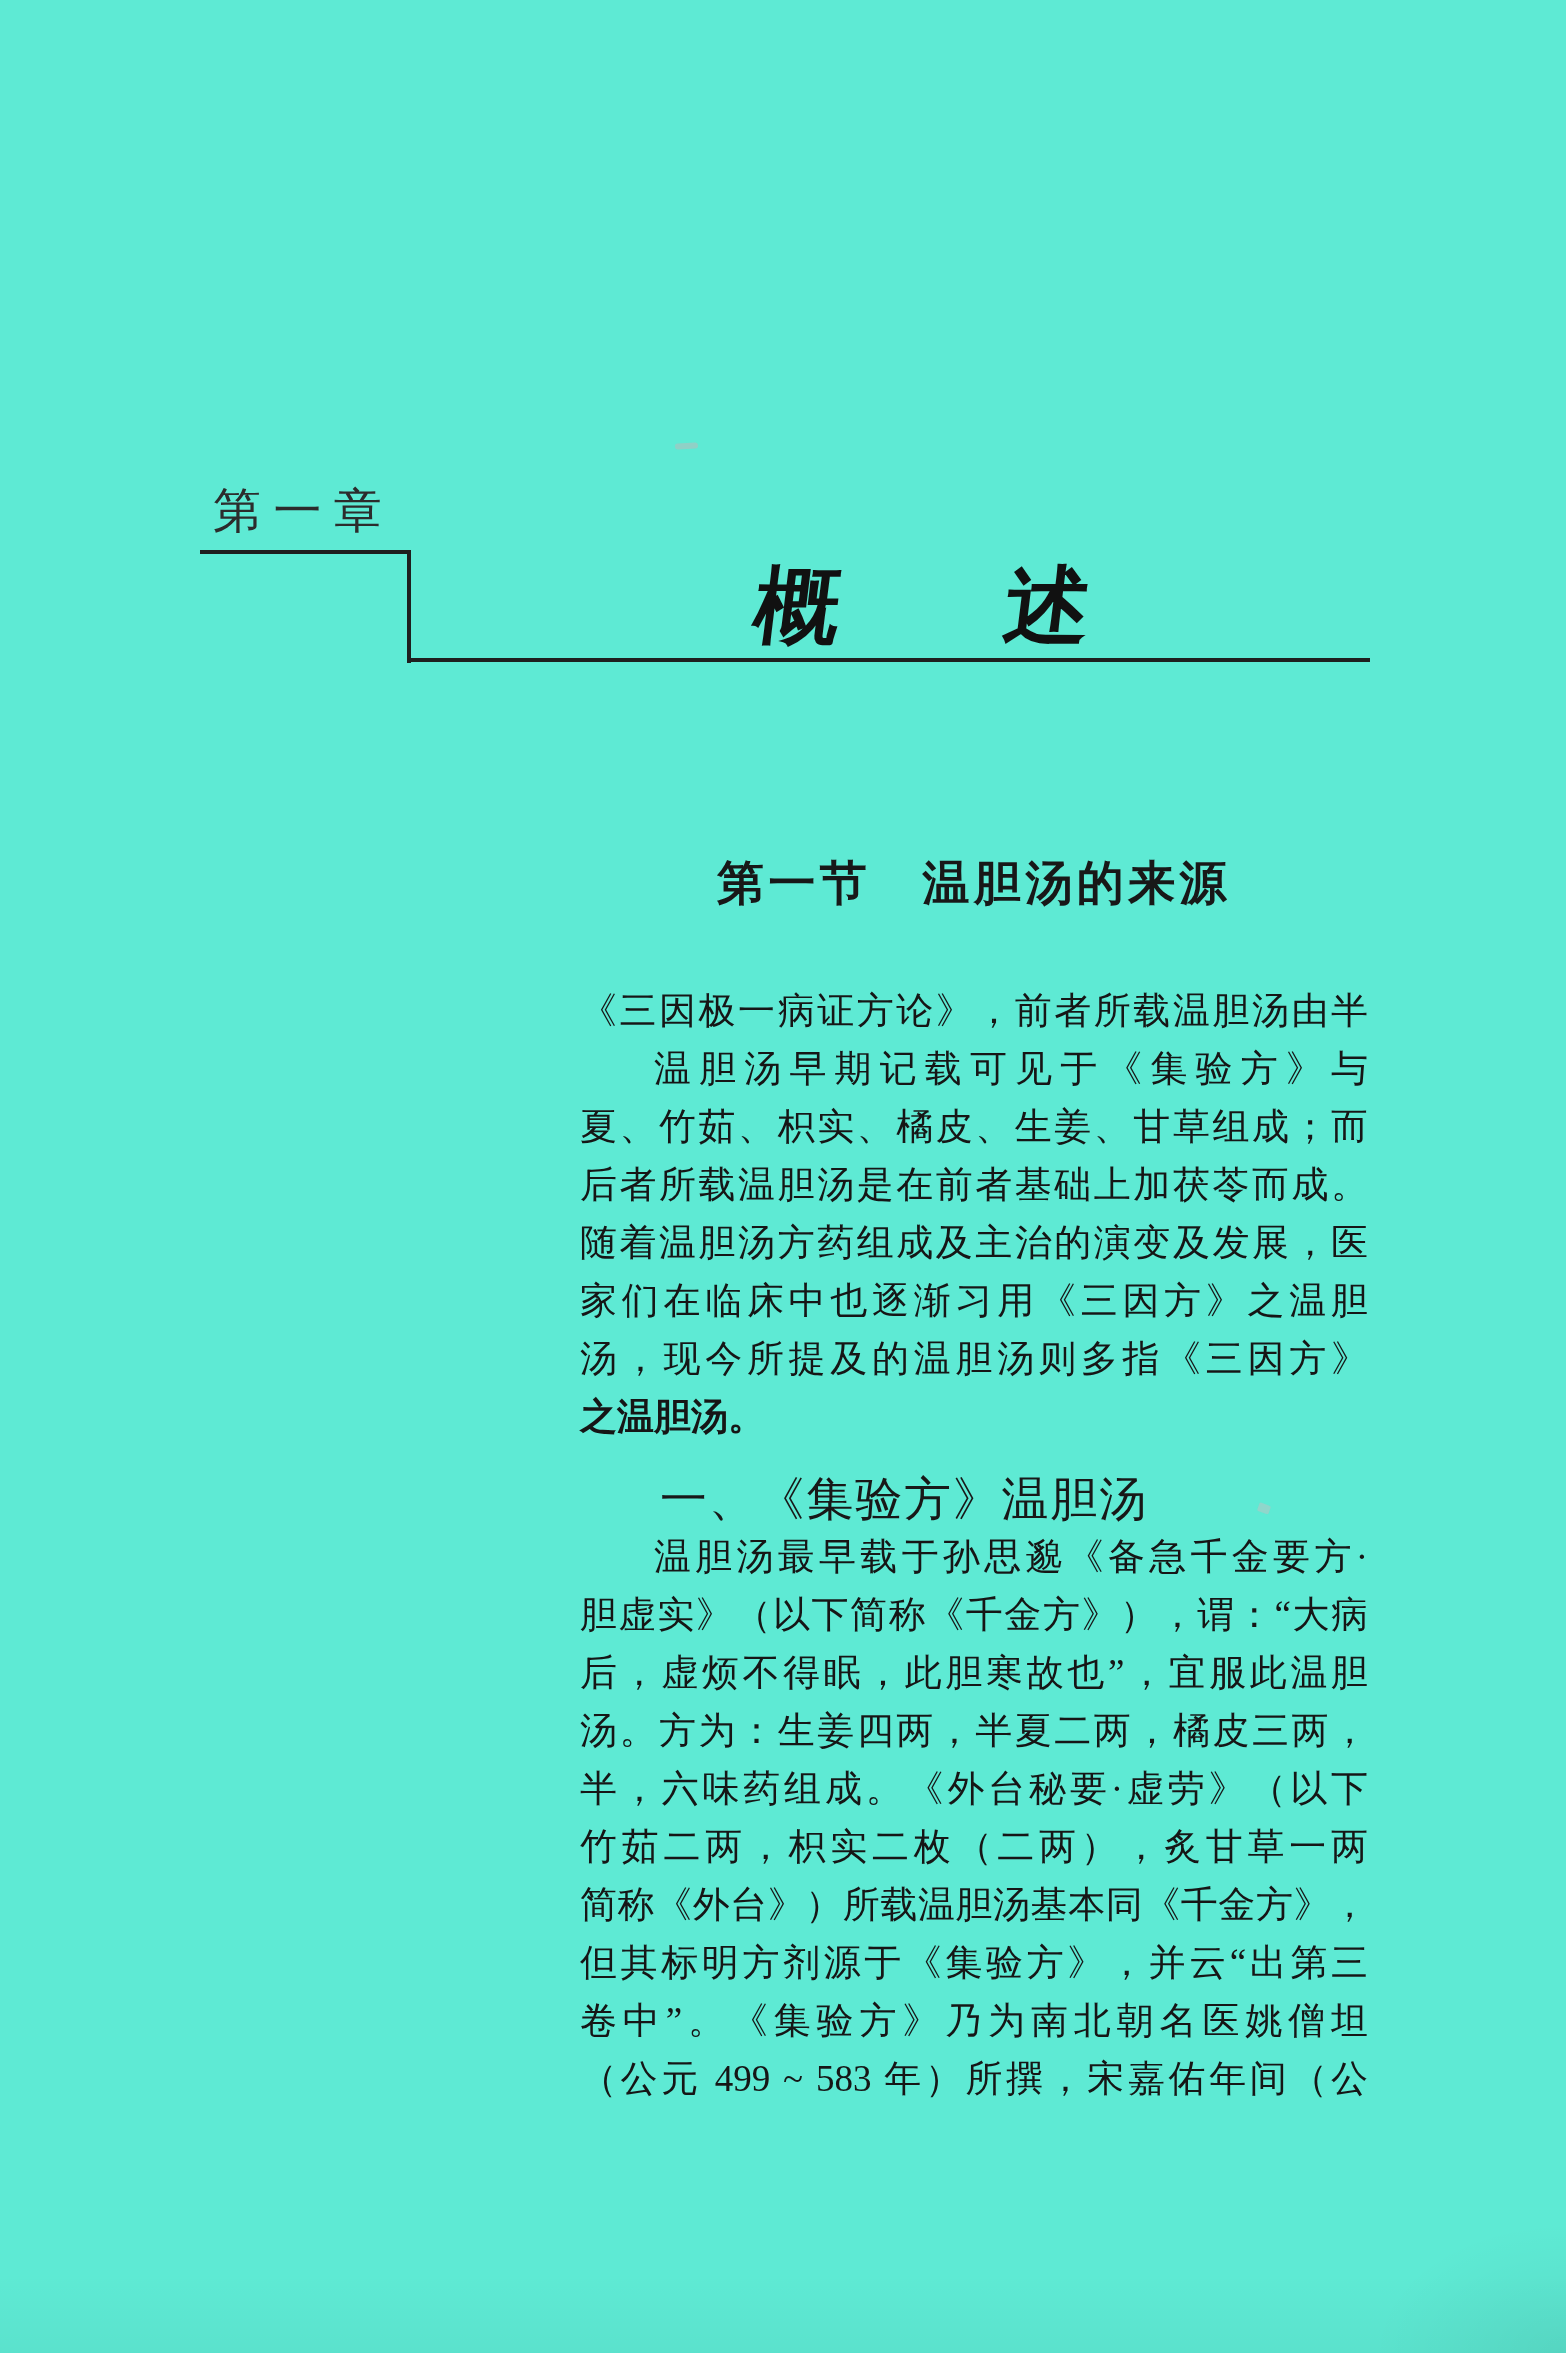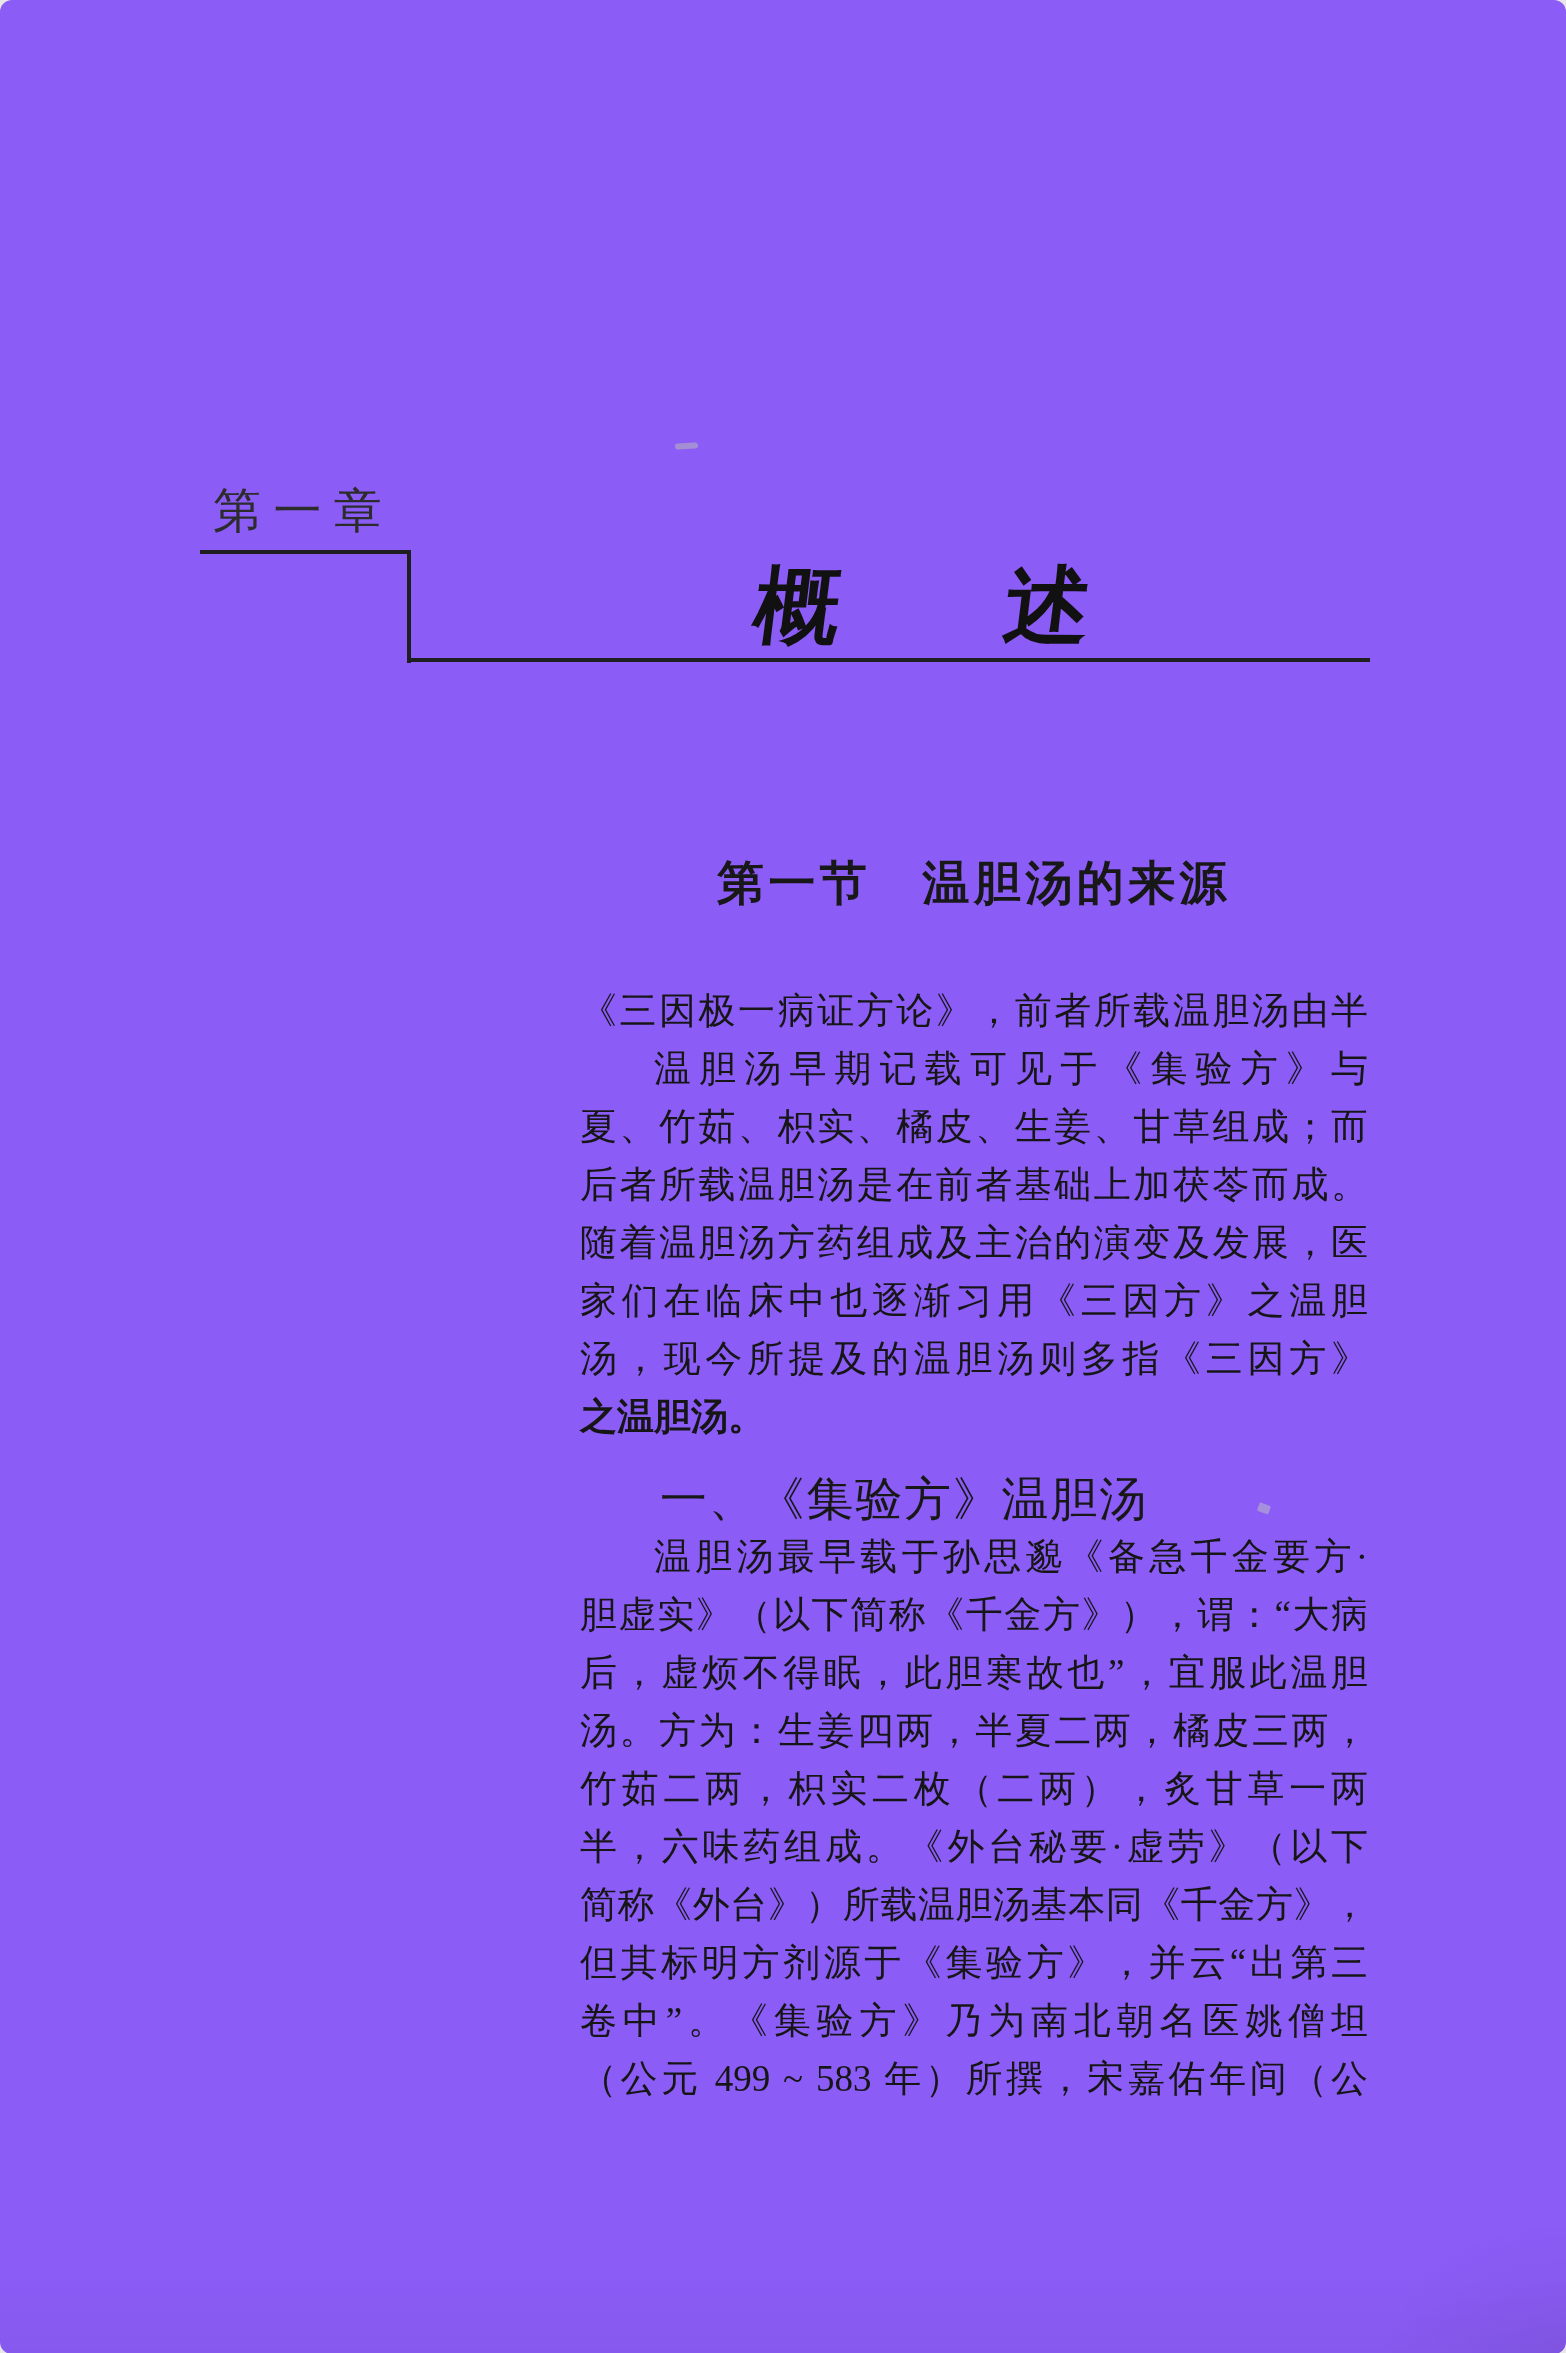--- a/index.html
+++ b/index.html
@@ -1,25 +1,24 @@
 <!DOCTYPE html>
 <html lang="zh" style="font-size:14px"><head>
 <meta charset="utf-8">
 <style>
   html, body { margin: 0; padding: 0; background: #e8e8e6; }
   .page {
     position: relative;
     width: 1566px;
     height: 2354px;
     margin: 0 auto;
-    background: #8b5cf6;
+    background: #5eead4;
     overflow: hidden;
     color: #1c1c1c;
     font-family: "Liberation Serif", "DejaVu Serif", serif;
-    border-radius: 12px;
   }
 
   
   .chapter-label {
     position: absolute;
     left: 213px;
     top: 484px;
     font-size: 48px;
     line-height: 53px;
     letter-spacing: 12.4px;
@@ -150,22 +149,22 @@
       <div class="bl para-end">之温胆汤。</div>
     </div>
 
     <div class="subsection-heading">一、《集验方》温胆汤</div>
 
     <div class="paragraph-2">
       <div class="bl indent">温胆汤最早载于孙思邈《备急千金要方·</div>
       <div class="bl">胆虚实》（以下简称《千金方》），谓：“大病</div>
       <div class="bl">后，虚烦不得眠，此胆寒故也”，宜服此温胆</div>
       <div class="bl">汤。方为：生姜四两，半夏二两，橘皮三两，</div>
+      <div class="bl">半，六味药组成。《外台秘要·虚劳》（以下</div>
       <div class="bl">竹茹二两，枳实二枚（二两），炙甘草一两</div>
-      <div class="bl">半，六味药组成。《外台秘要·虚劳》（以下</div>
       <div class="bl">简称《外台》）所载温胆汤基本同《千金方》，</div>
       <div class="bl">但其标明方剂源于《集验方》，并云“出第三</div>
       <div class="bl">卷中”。《集验方》乃为南北朝名医姚僧坦</div>
       <div class="bl">（公元 499 ~ 583 年）所撰，宋嘉佑年间（公</div>
     </div>
 
   </div>
 
   <div class="artifact-tick"></div>
   <div class="bottom-shade"></div>

